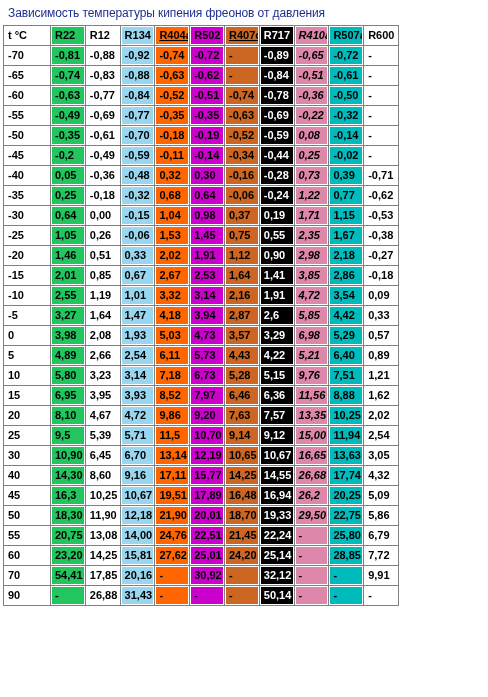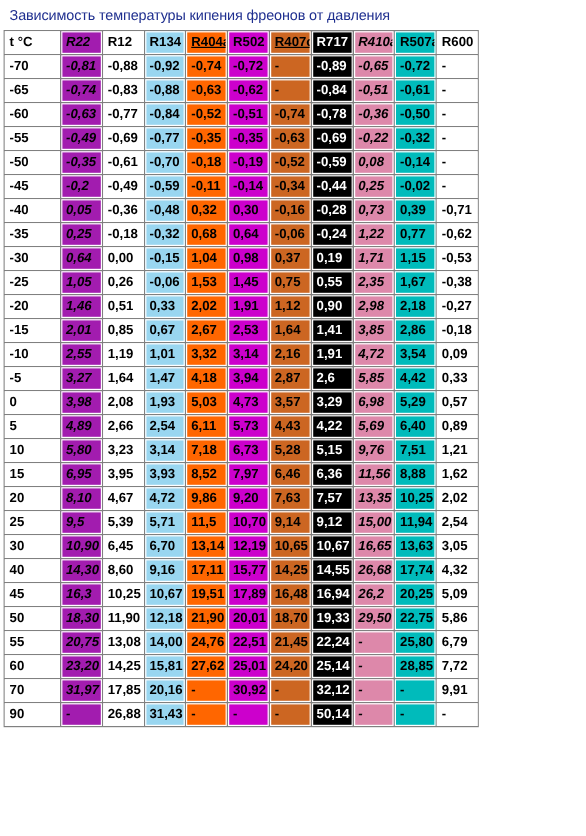--- a/index.html
+++ b/index.html
@@ -48,21 +48,21 @@
   }
   
   td.tcol, th.tcol {
     text-align: center;
     background: #ffffff;
     color: #000000;
     width: 38px;
   }
   
   .c-white  { background: #ffffff; color: #000000; }
-  .c-green  { background: #a21caf; color: #000000; font-style: italic; }
+  .c-green  { background: #22c55e; color: #000000; }
   .c-blue   { background: #99d6f0; color: #000000; }
   .c-orange { background: #ff6600; color: #000000; }
   .c-magenta{ background: #cc00cc; color: #000000; }
   .c-brown  { background: #cc6622; color: #000000; }
   .c-black  { background: #000000; color: #ffffff; }
   .c-pink   { background: #dd88aa; color: #000000; font-style: italic; }
   .c-teal   { background: #00bbbb; color: #000000; }
   .link-head {
     text-decoration: underline;
     cursor: pointer;
@@ -287,21 +287,21 @@
       </tr>
       <tr>
         <td class="tcol c-white">5</td>
         <td class="c-green">4,89</td>
         <td class="c-white">2,66</td>
         <td class="c-blue">2,54</td>
         <td class="c-orange">6,11</td>
         <td class="c-magenta">5,73</td>
         <td class="c-brown">4,43</td>
         <td class="c-black">4,22</td>
-        <td class="c-pink">5,69</td>
+        <td class="c-pink">5,21</td>
         <td class="c-teal">6,40</td>
         <td class="c-white">0,89</td>
       </tr>
       <tr>
         <td class="tcol c-white">10</td>
         <td class="c-green">5,80</td>
         <td class="c-white">3,23</td>
         <td class="c-blue">3,14</td>
         <td class="c-orange">7,18</td>
         <td class="c-magenta">6,73</td>
@@ -423,21 +423,21 @@
         <td class="c-orange">27,62</td>
         <td class="c-magenta">25,01</td>
         <td class="c-brown">24,20</td>
         <td class="c-black">25,14</td>
         <td class="c-pink">-</td>
         <td class="c-teal">28,85</td>
         <td class="c-white">7,72</td>
       </tr>
       <tr>
         <td class="tcol c-white">70</td>
-        <td class="c-green">31,97</td>
+        <td class="c-green">54,41</td>
         <td class="c-white">17,85</td>
         <td class="c-blue">20,16</td>
         <td class="c-orange">-</td>
         <td class="c-magenta">30,92</td>
         <td class="c-brown">-</td>
         <td class="c-black">32,12</td>
         <td class="c-pink">-</td>
         <td class="c-teal">-</td>
         <td class="c-white">9,91</td>
       </tr>

